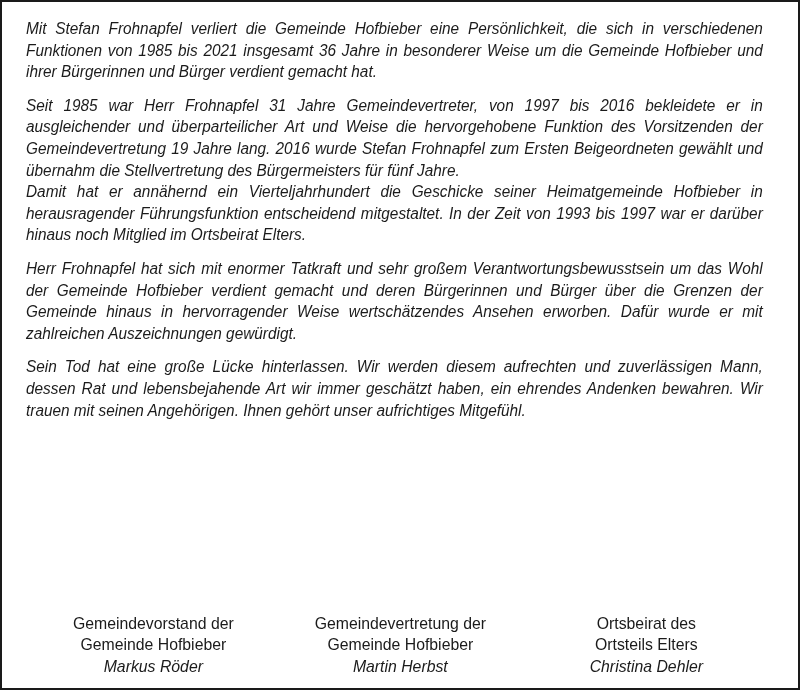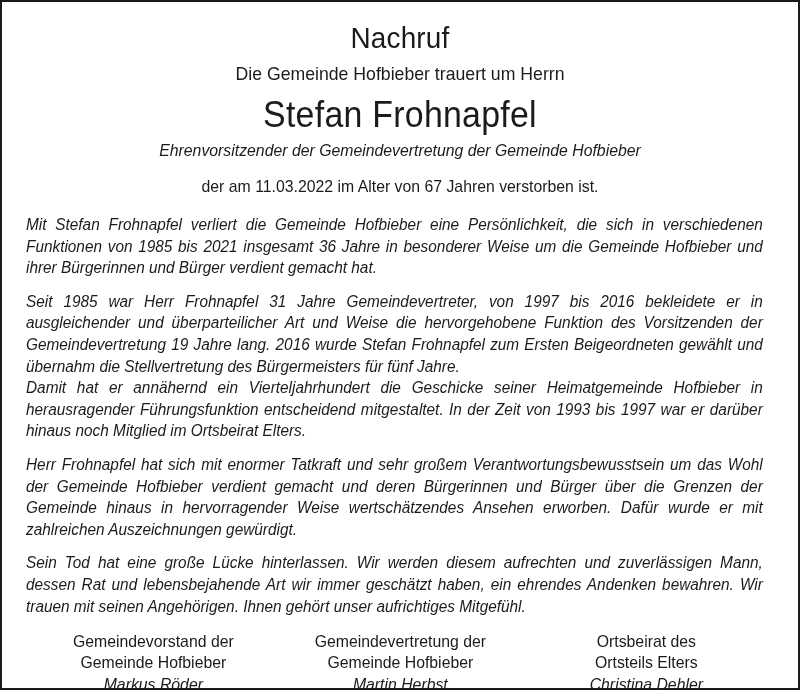--- a/index.html
+++ b/index.html
@@ -147,31 +147,20 @@
     transform: scaleX(0.93);
     transform-origin: center;
   }
 </style>
 </head>
 <body style="color: rgb(27, 27, 27);">
 
 <div class="notice" style="border-color: rgb(26, 26, 26); background: rgb(255, 255, 255);">
   <div class="inner">
 
-    <div class="header">
-      <div class="doc-title">Nachruf</div>
-
-      <div class="intro-line">Die Gemeinde Hofbieber trauert um Herrn</div>
-
-      <div class="deceased-name">Stefan Frohnapfel</div>
-
-      <div class="deceased-role">Ehrenvorsitzender der Gemeindevertretung der Gemeinde Hofbieber</div>
-
-      <div class="death-line">der am 11.03.2022 im Alter von 67 Jahren verstorben ist.</div>
-    </div>
 
     <div class="body-text">
       <p class="para-block">Mit Stefan Frohnapfel verliert die Gemeinde Hofbieber eine Persönlichkeit, die sich in verschiedenen Funktionen von 1985 bis 2021 insgesamt 36 Jahre in besonderer Weise um die Gemeinde Hofbieber und ihrer Bürgerinnen und Bürger verdient gemacht hat.</p>
 
       <p class="para-block" style="margin-bottom: 0px;">Seit 1985 war Herr Frohnapfel 31 Jahre Gemeindevertreter, von 1997 bis 2016 bekleidete er in ausgleichender und überparteilicher Art und Weise die hervorgehobene Funktion des Vorsitzenden der Gemeindevertretung 19 Jahre lang. 2016 wurde Stefan Frohnapfel zum Ersten Beigeordneten gewählt und übernahm die Stellvertretung des Bürgermeisters für fünf Jahre.</p>
 
       <p class="para-block" style="margin-top: 0px;">Damit hat er annähernd ein Vierteljahrhundert die Geschicke seiner Heimatgemeinde Hofbieber in herausragender Führungsfunktion entscheidend mitgestaltet. In der Zeit von 1993 bis 1997 war er darüber hinaus noch Mitglied im Ortsbeirat Elters.</p>
 
       <p class="para-block">Herr Frohnapfel hat sich mit enormer Tatkraft und sehr großem Verantwortungsbewusstsein um das Wohl der Gemeinde Hofbieber verdient gemacht und deren Bürgerinnen und Bürger über die Grenzen der Gemeinde hinaus in hervorragender Weise wertschätzendes Ansehen erworben. Dafür wurde er mit zahlreichen Auszeichnungen gewürdigt.</p>
 

